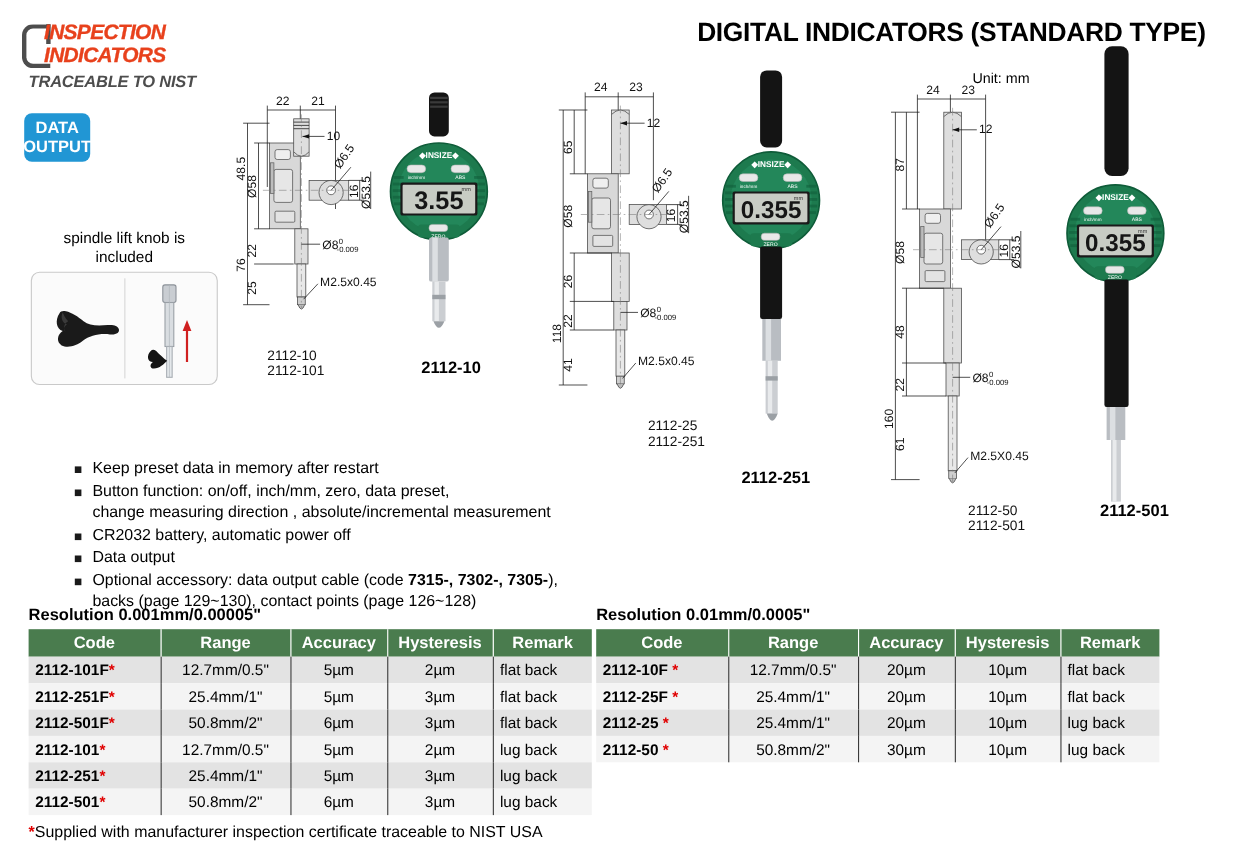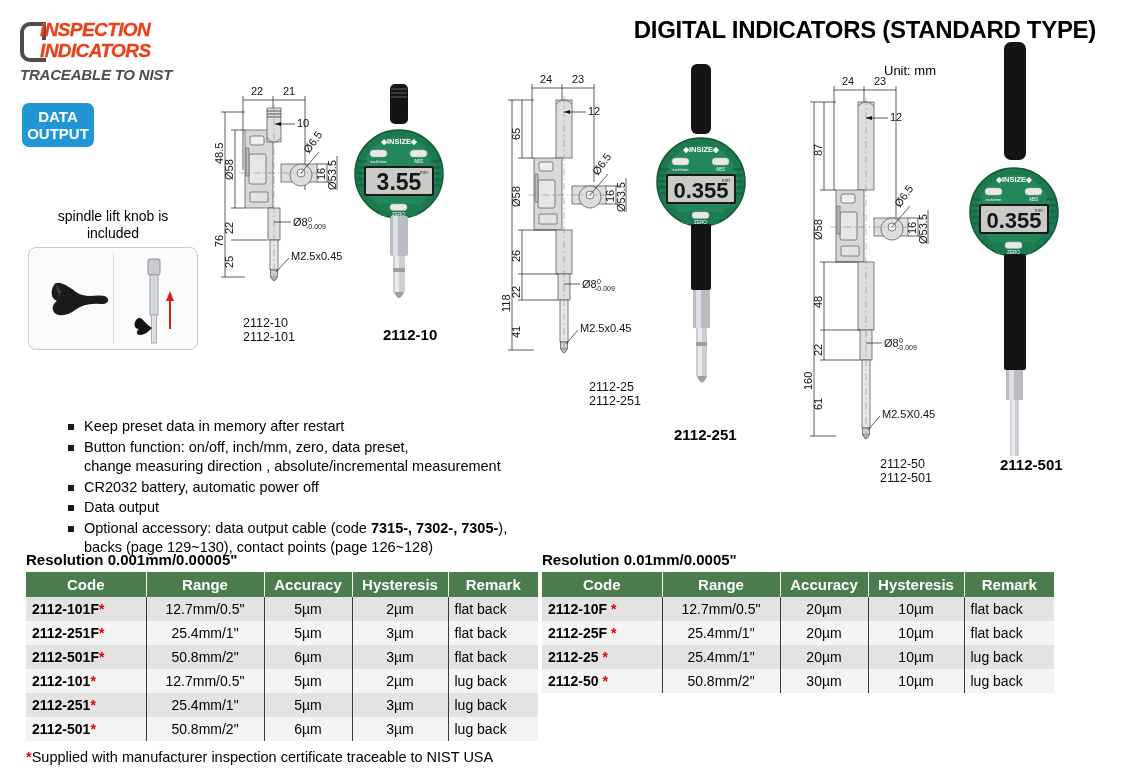--- a/index.html
+++ b/index.html
@@ -35,27 +35,27 @@
   }
   .cert-words { position:absolute; left:22px; top:0px; }
   .cert-words .l1, .cert-words .l2 {
     color:#e8411c; font-weight:bold; font-style:italic;
     font-size:19px; line-height:19px; letter-spacing:-0.6px;
     -webkit-text-stroke:0.3px #e8411c;
   }
   .cert-words .l2 { margin-top:2px; }
   .cert-sub {
     color:#4d4d4d; font-weight:bold; font-style:italic;
-    font-size:15px; letter-spacing:-0.2px; margin-top:0px; margin-left:2px;
+    font-size:15px; letter-spacing:-0.2px; margin-top:0px; margin-left:8px;
   }
 
   
   #data-output-badge {
     position:absolute; left:22px; top:103px;
-    width:72px; height:44px; border-radius:7px;
+    width:60px; height:44px; border-radius:7px;
     background:#2196d4; color:#fff;
     font-weight:bold; font-size:15px; line-height:17px;
     display:flex; flex-direction:column;
     align-items:center; justify-content:center; text-align:center;
   }
 
   
   #knob-box { position:absolute; left:28px; top:208px; width:170px; }
   #knob-caption { text-align:center; font-size:14px; line-height:17px; margin-bottom:5px; }
   #knob-frame {

